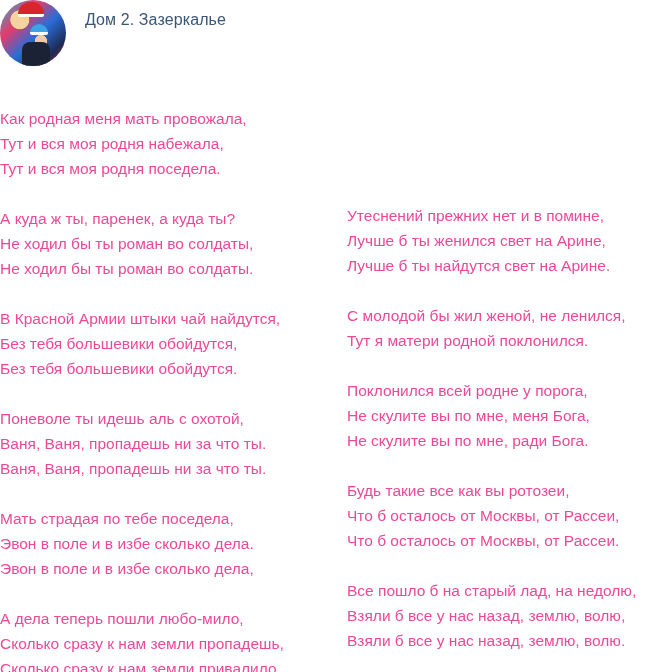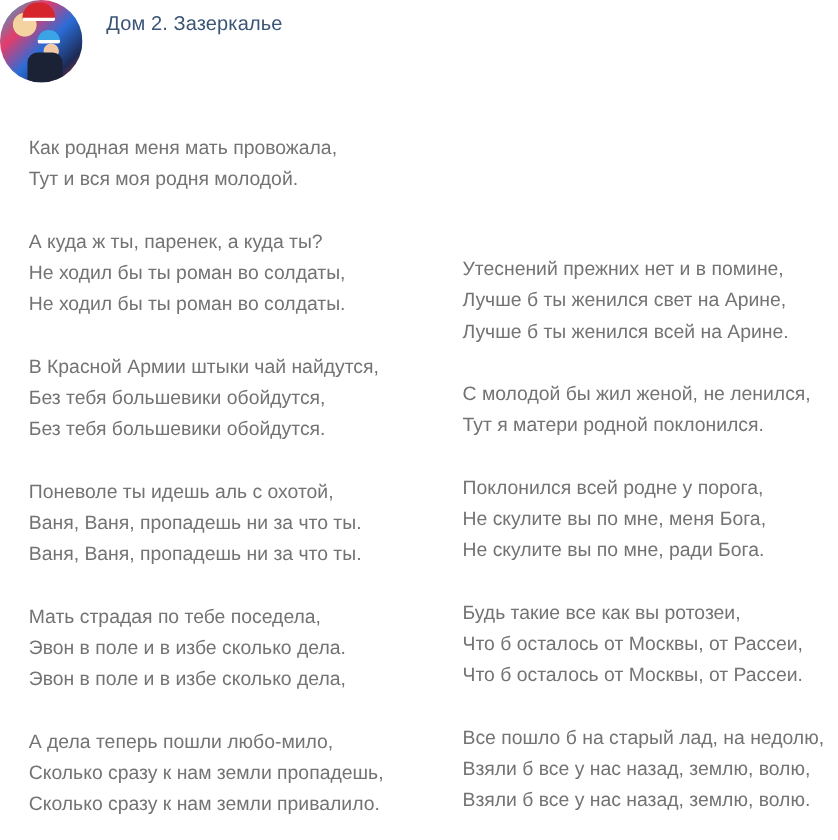--- a/index.html
+++ b/index.html
@@ -18,36 +18,37 @@
   .hat2 { position:absolute; left:30px; top:24px; width:18px; height:8px; background:#3aa4e6; border-radius:9px 9px 2px 2px; border-bottom:3px solid #ffffff; }
   .suit { position:absolute; left:22px; top:42px; width:28px; height:24px; background:#1b2236; border-radius:8px 8px 0 0; }
   .title {
     position: absolute; left: 85px; top: 11px;
     font-size: 16px; font-weight: normal; color: #3b5576; letter-spacing: 0.1px;
   }
   .col { position: absolute; }
   .col-left { left: 0; top: 106px; width: 340px; }
   .col-right { left: 347px; top: 203px; width: 323px; }
   .stanza { margin: 0 0 25px 0; }
-  .line { display: block; font-size: 15.5px; line-height: 25px; white-space: nowrap; color: #737373; margin-left: 23px; }
+  .line { display: block; font-size: 15.5px; line-height: 25px; white-space: nowrap; color: #ec4899; }
 </style>
 </head>
 <body>
 
 <div class="avatar">
   <div class="hat1"></div>
   <div class="hat2"></div>
   <div class="suit"></div>
 </div>
 <div class="title">Дом 2. Зазеркалье</div>
 
 <div class="col col-left" id="left">
     <div class="stanza">
       <span class="line">Как родная меня мать провожала,</span>
-      <span class="line">Тут и вся моя родня молодой.</span>
+      <span class="line">Тут и вся моя родня набежала,</span>
+      <span class="line">Тут и вся моя родня поседела.</span>
     </div>
     <div class="stanza">
       <span class="line">А куда ж ты, паренек, а куда ты?</span>
       <span class="line">Не ходил бы ты роман во солдаты,</span>
       <span class="line">Не ходил бы ты роман во солдаты.</span>
     </div>
     <div class="stanza">
       <span class="line">В Красной Армии штыки чай найдутся,</span>
       <span class="line">Без тебя большевики обойдутся,</span>
       <span class="line">Без тебя большевики обойдутся.</span>
@@ -65,21 +66,21 @@
     <div class="stanza">
       <span class="line">А дела теперь пошли любо-мило,</span>
       <span class="line">Сколько сразу к нам земли пропадешь,</span>
       <span class="line">Сколько сразу к нам земли привалило.</span>
     </div>
   </div>
 <div class="col col-right" id="right">
     <div class="stanza">
       <span class="line">Утеснений прежних нет и в помине,</span>
       <span class="line">Лучше б ты женился свет на Арине,</span>
-      <span class="line">Лучше б ты женился всей на Арине.</span>
+      <span class="line">Лучше б ты найдутся свет на Арине.</span>
     </div>
     <div class="stanza">
       <span class="line">С молодой бы жил женой, не ленился,</span>
       <span class="line">Тут я матери родной поклонился.</span>
     </div>
     <div class="stanza">
       <span class="line">Поклонился всей родне у порога,</span>
       <span class="line">Не скулите вы по мне, меня Бога,</span>
       <span class="line">Не скулите вы по мне, ради Бога.</span>
     </div>

